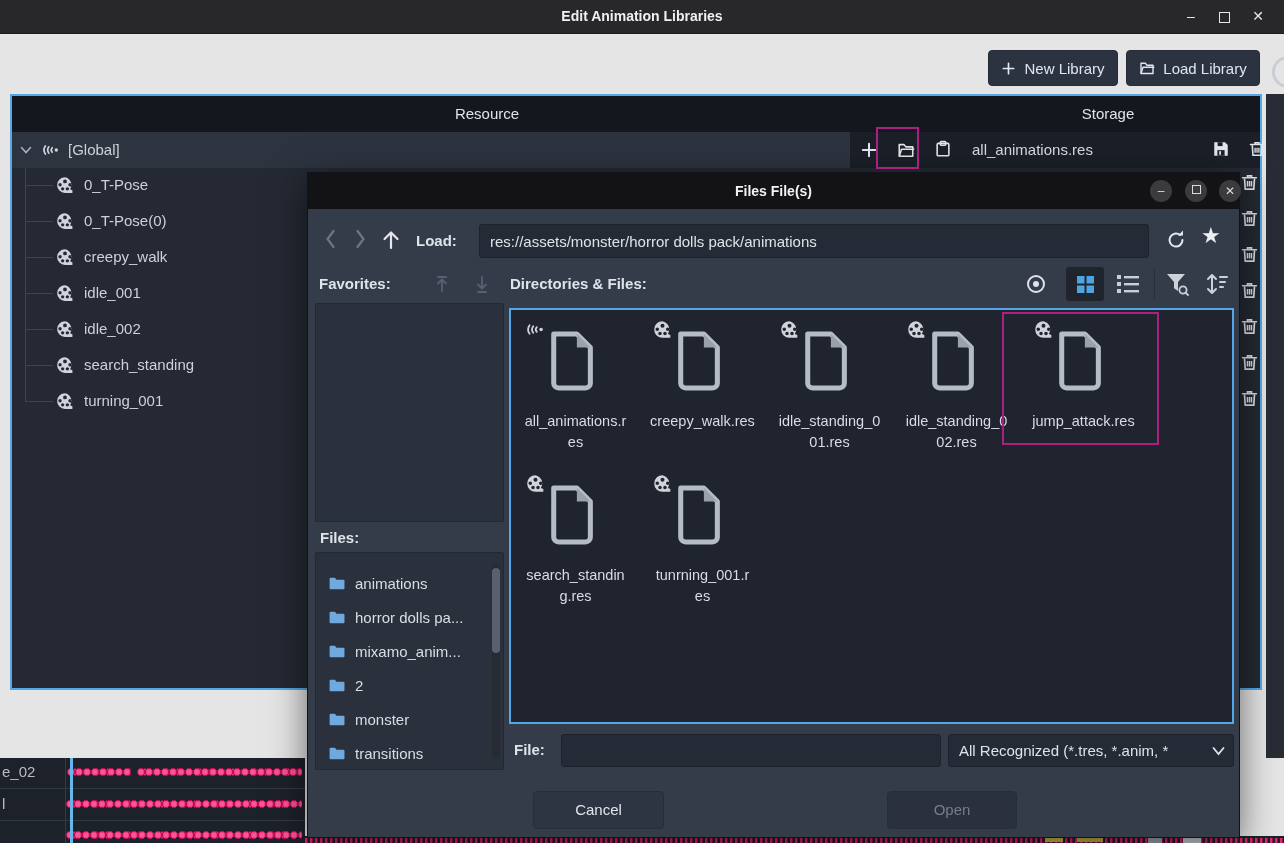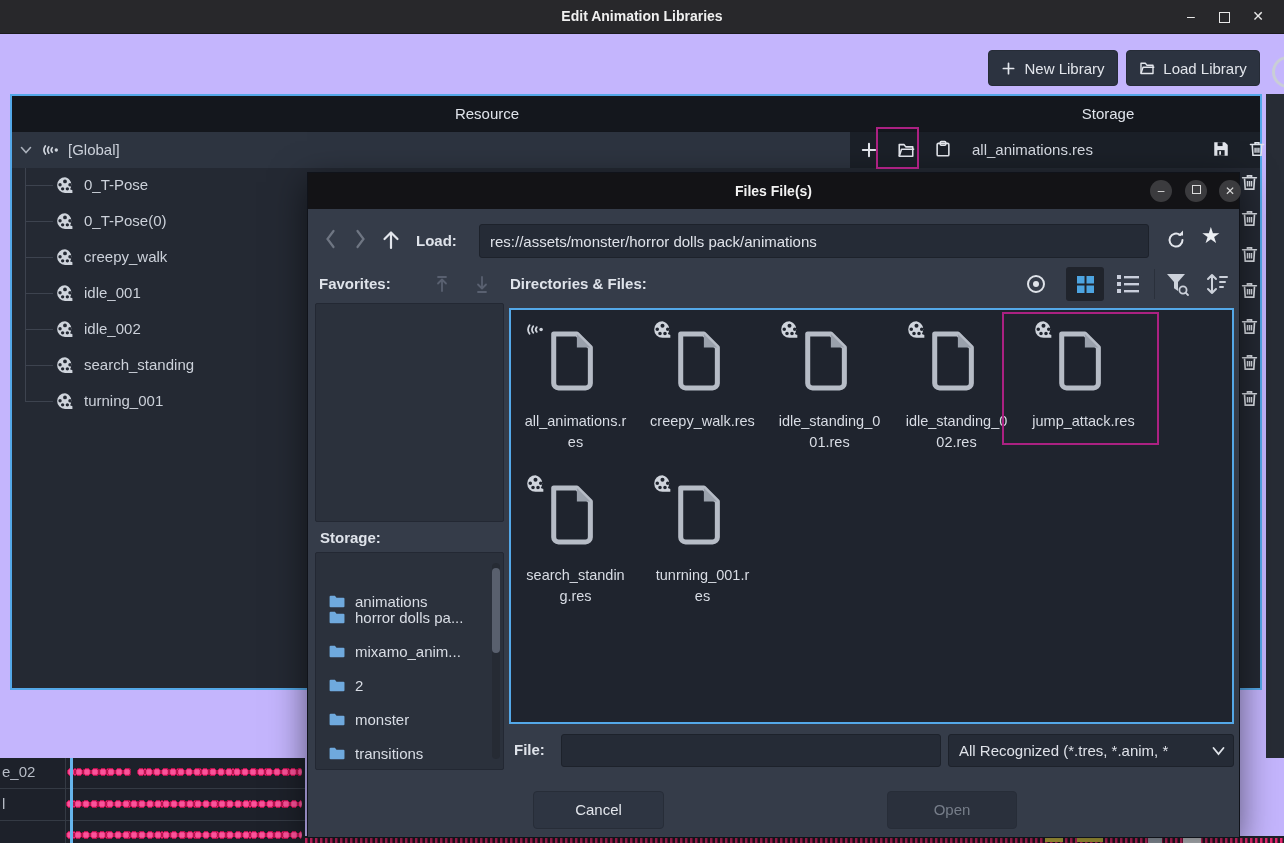--- a/index.html
+++ b/index.html
@@ -1,17 +1,17 @@
 <!DOCTYPE html>
 <html><head>
 <meta charset="utf-8">
 <style>
   html,body{margin:0;padding:0;background:#1a1d22;}
   .screen{position:relative;width:1284px;height:843px;overflow:hidden;
-    font-family:"Liberation Sans",sans-serif;background:#c4b5fd;color:#dee2e9;
+    font-family:"Liberation Sans",sans-serif;background:#e5e5e5;color:#dee2e9;
     -webkit-font-smoothing:antialiased;}
   .abs{position:absolute;}
   
   .titlebar{left:0;top:0;width:1284px;height:33px;background:#28282b;border-bottom:1px solid #1b1b1d;}
   .titlebar .title{width:100%;text-align:center;line-height:33px;font-size:14px;font-weight:bold;color:#f0f0f0;}
   .winbtn{top:0;width:30px;height:33px;line-height:33px;text-align:center;color:#e8e8e8;font-size:14px;cursor:pointer;}
   .maxbox{display:inline-block;width:9px;height:9px;border:1.3px solid #e8e8e8;vertical-align:middle;}
   
   .toolbtn{height:36px;background:#2c3340;border:1px solid #262c37;border-radius:4px;color:#e2e5eb;
     font-size:15px;display:flex;align-items:center;justify-content:center;gap:8px;cursor:pointer;box-sizing:border-box;}
@@ -342,23 +342,23 @@
       </svg>
     <svg class="abs iconbtn" style="left:896px;top:98px;" width="26" height="26" viewBox="0 0 26 26">
       <g fill="none" stroke="#ccd1da" stroke-width="2" stroke-linecap="round" stroke-linejoin="round">
         <path d="M8 4v18M4 8l4-4 4 4M4 18l4 4 4-4"></path>
           <path d="M16 6h7M16 11h5M16 16h3"></path>
         </g>
       </svg>
 
     <div class="abs box" style="left:7px;top:130px;width:187px;height:217px;"></div>
 
-    <span class="abs lbl" style="left:12px;top:356px;font-weight:700;">Storage:</span>
+    <span class="abs lbl" style="left:12px;top:356px;font-weight:700;">Files:</span>
     <div class="abs box" style="left:7px;top:379px;width:187px;height:216px;">
-      <div class="ritem" style="top:32px;">
+      <div class="ritem" style="top:14px;">
         <svg width="17" height="17">
             <use href="#i-folderblue"></use>
           </svg>
         <span>animations</span>
         </div>
       <div class="ritem" style="top:48px;">
         <svg width="17" height="17">
             <use href="#i-folderblue"></use>
           </svg>
         <span>horror dolls pa...</span>

